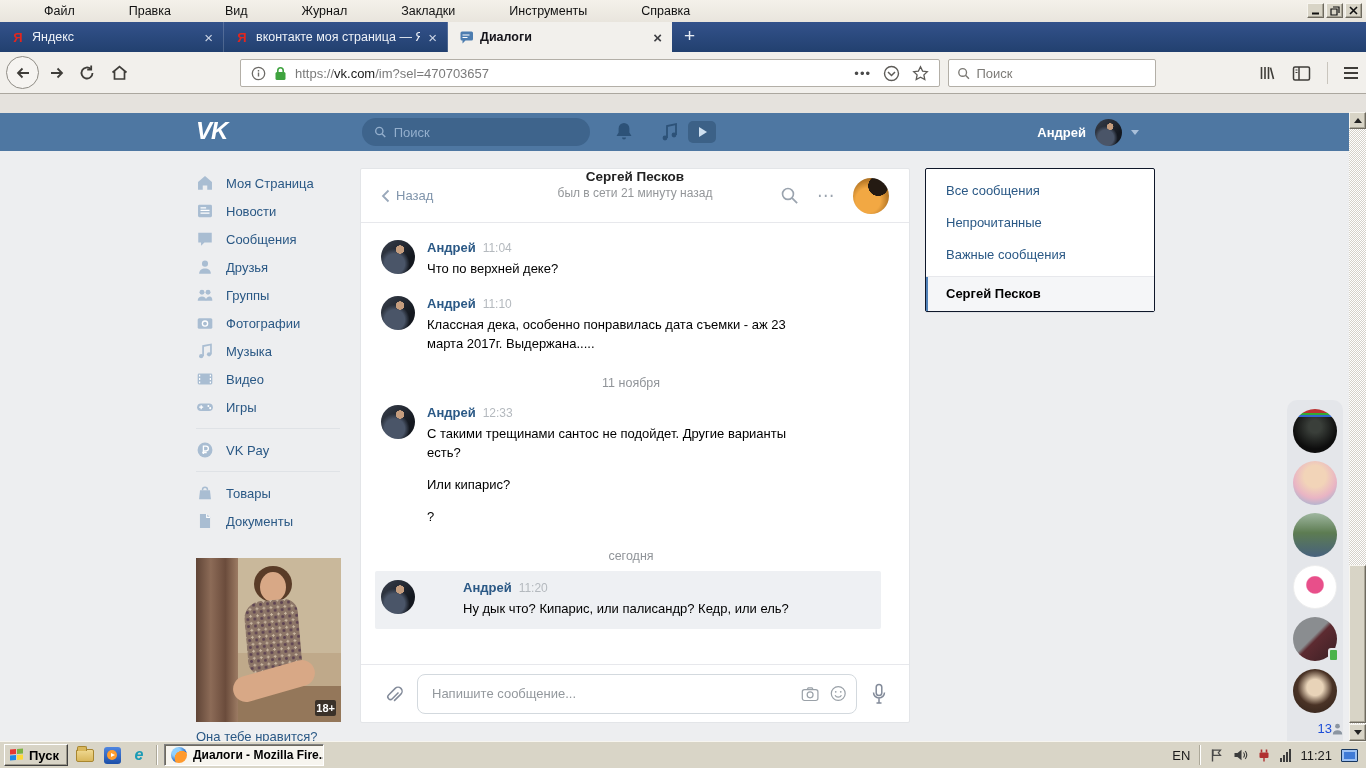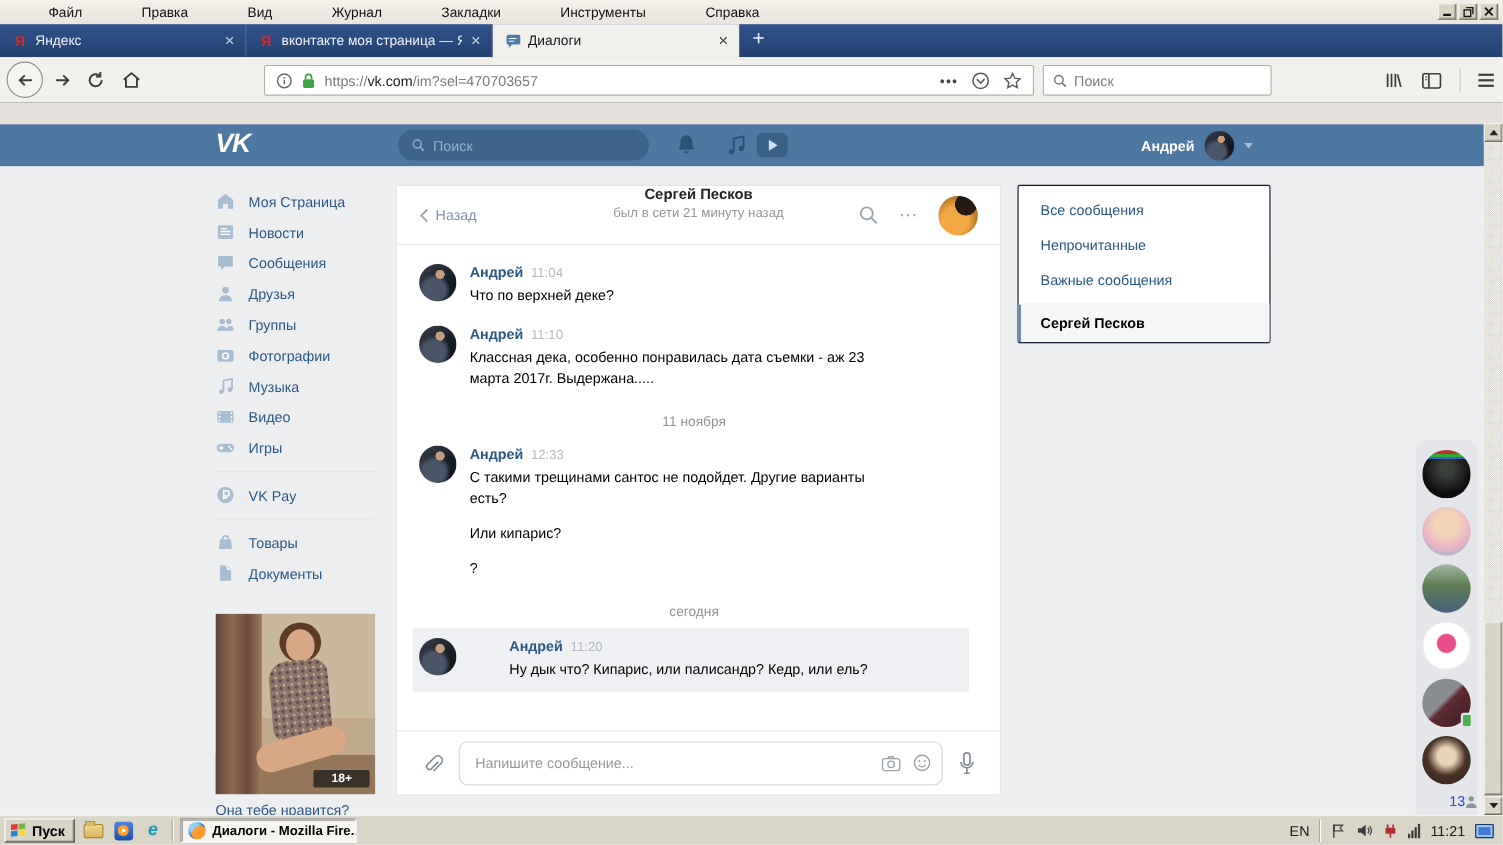--- a/index.html
+++ b/index.html
@@ -18,21 +18,21 @@
     display:flex; align-items:center; justify-content:center; }
   .winbtn svg { display:block; }
 
   
   .tabbar { position:absolute; left:0; top:22px; width:1366px; height:30px;
     background:linear-gradient(#33528b,#22406f); display:flex; }
   .tab { width:224px; height:30px; display:flex; align-items:center; padding:0 8px 0 10px;
     color:#eef2f8; font-size:12.5px; border-right:1px solid rgba(255,255,255,.18); }
   .tab .tab-title { flex:1; overflow:hidden; white-space:nowrap; text-overflow:clip; margin:0 6px; }
   .tab .tab-close { color:#cdd6e6; font-size:15px; line-height:1; padding:0 2px; }
-  .tab.active { background:#f2f0ec; color:#15141a; border-right:none; }
+  .tab.active { background:#f2f0ec; color:#15141a; border-right:none;font-weight:bold; }
   .tab.active .tab-close { color:#3f3f43; }
   .favicon-ya { color:#e3261d; font-weight:bold; font-size:13px; width:16px; text-align:center; }
   .newtab { color:#e8edf5; font-size:19px; line-height:28px; padding:0 12px; }
 
   
   .navbar { position:absolute; left:0; top:52px; width:1366px; height:42px;
     background:#f2f0ec; border-bottom:1px solid #aba79f; color:#3f3d39; }
   .backbtn { position:absolute; left:6px; top:4px; width:33px; height:33px; border-radius:50%;
     border:1px solid #908d86; background:#f6f4f1; display:flex; align-items:center; justify-content:center; }
   .navico { position:absolute; top:12px; }
@@ -92,21 +92,21 @@
     background:linear-gradient(90deg,#5f4436,#8c6b57 35%,#6b4c3c 70%,#9c7b63); }
   .hair { position:absolute; left:58px; top:8px; width:38px; height:36px; border-radius:50%; background:#5a3c28; }
   .head { position:absolute; left:64px; top:14px; width:26px; height:30px; border-radius:50%; background:#d8a886; }
   .torso { position:absolute; left:50px; top:42px; width:54px; height:74px; border-radius:18px 14px 12px 14px;
     background:radial-gradient(circle, #5e4452 1.2px, transparent 1.7px) 0 0/7px 7px,
                radial-gradient(circle, #c9b7a0 1px, transparent 1.4px) 3px 4px/7px 7px, #8d7668;
     transform:rotate(-5deg); }
   .legs { position:absolute; left:36px; top:110px; width:84px; height:26px; border-radius:14px;
     background:#d8a886; transform:rotate(-16deg); }
   .badge18 { position:absolute; right:5px; bottom:6px; background:rgba(20,20,20,.7); color:#fff;
-    font-size:11px; font-weight:bold; padding:2px 16px; border-radius:2px; }
+    font-size:11px; font-weight:bold; padding:2px 1px; border-radius:2px; }
   .ad-caption { margin-top:7px; color:#2a5885; font-size:13px; }
 
   
   .chat-panel { position:absolute; left:360px; top:74px; width:550px; height:555px; background:#fff;
     border:1px solid #e3e5e8; border-radius:2px; display:flex; flex-direction:column; }
   .chat-header { height:54px; border-bottom:1px solid #e7e8ec; display:flex; padding:0 20px; flex:none; }
   .back-link { display:flex; align-items:center; gap:6px; color:#7f94ab; font-size:13px; width:120px; }
   .chat-titlebox { flex:1; text-align:center; }
   .chat-title { font-size:13.5px; font-weight:bold; color:#222; }
   .chat-status { font-size:12px; color:#939699; margin-top:2px; }

